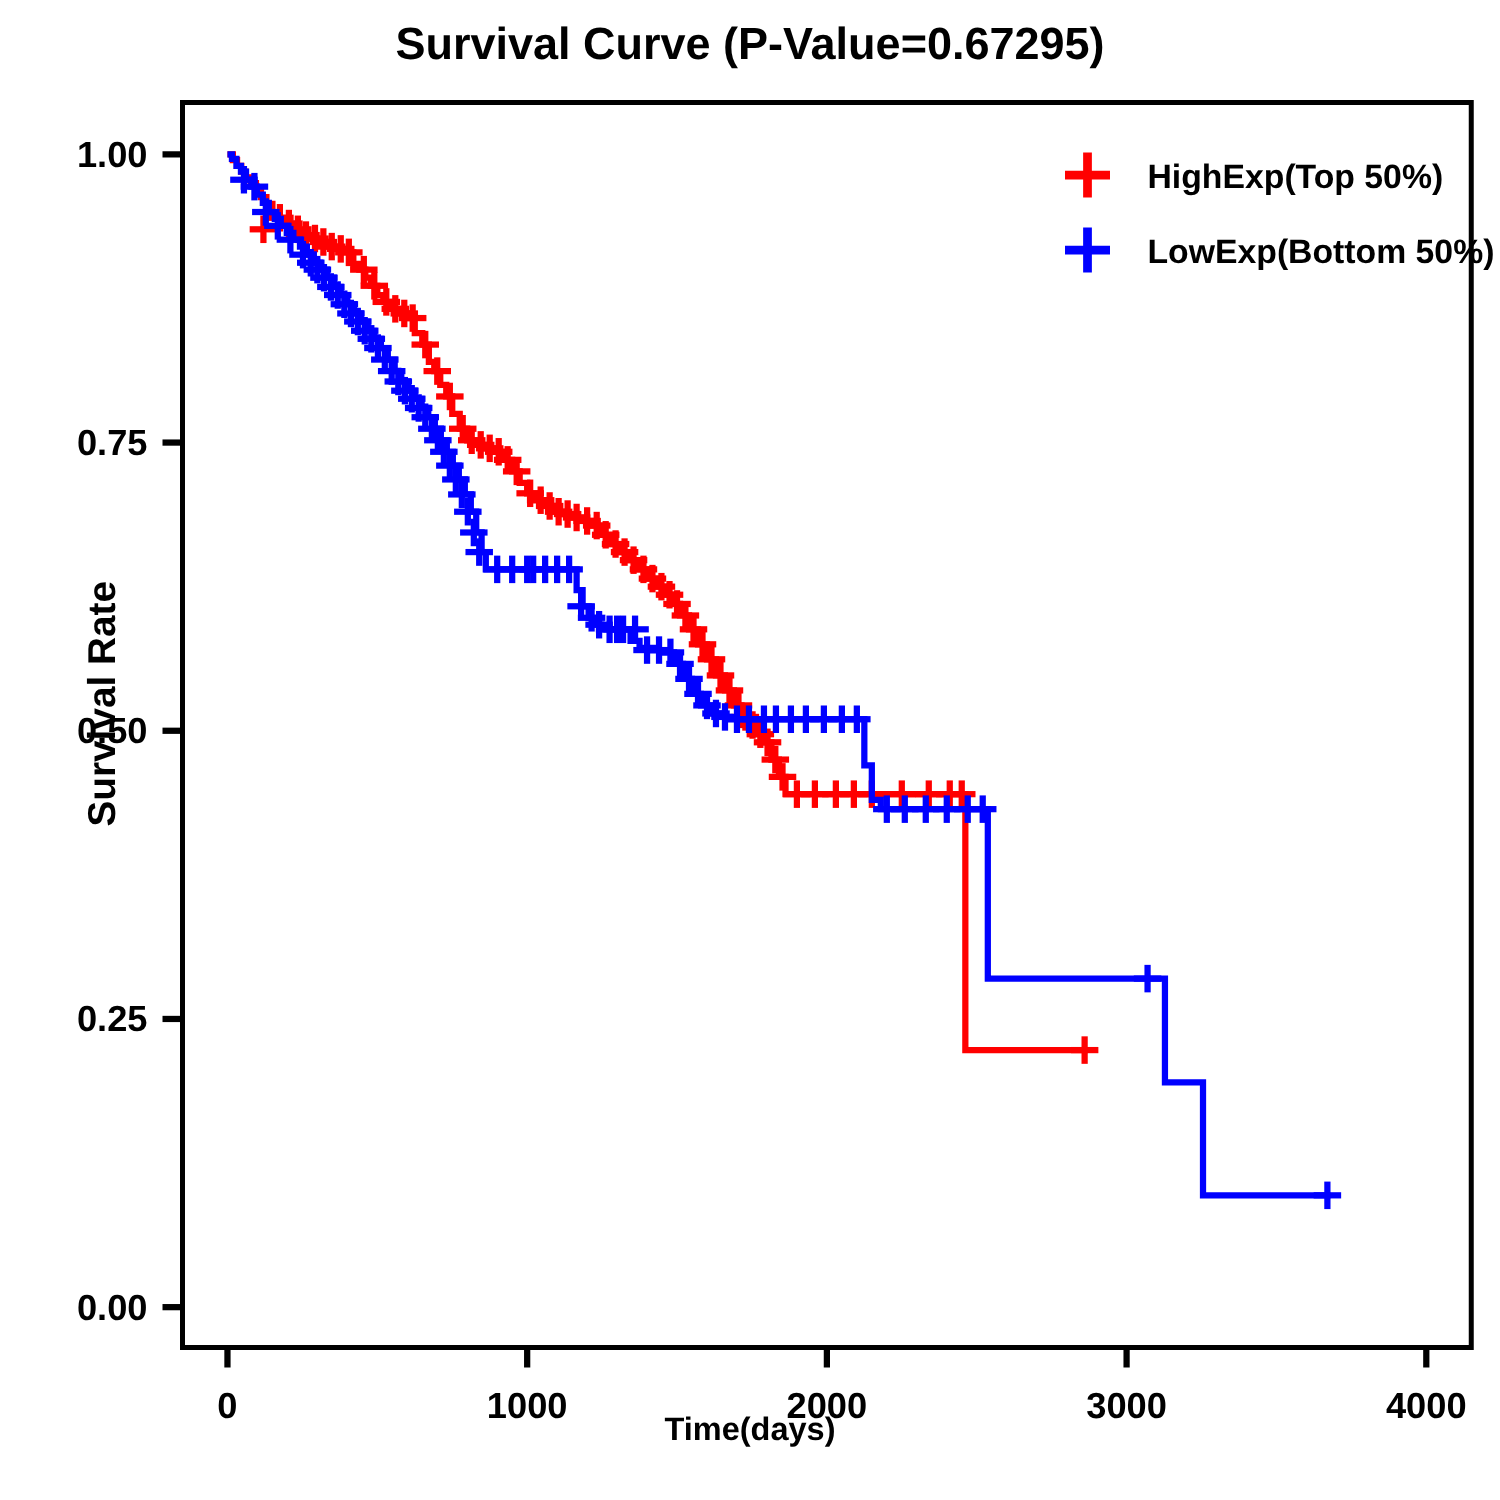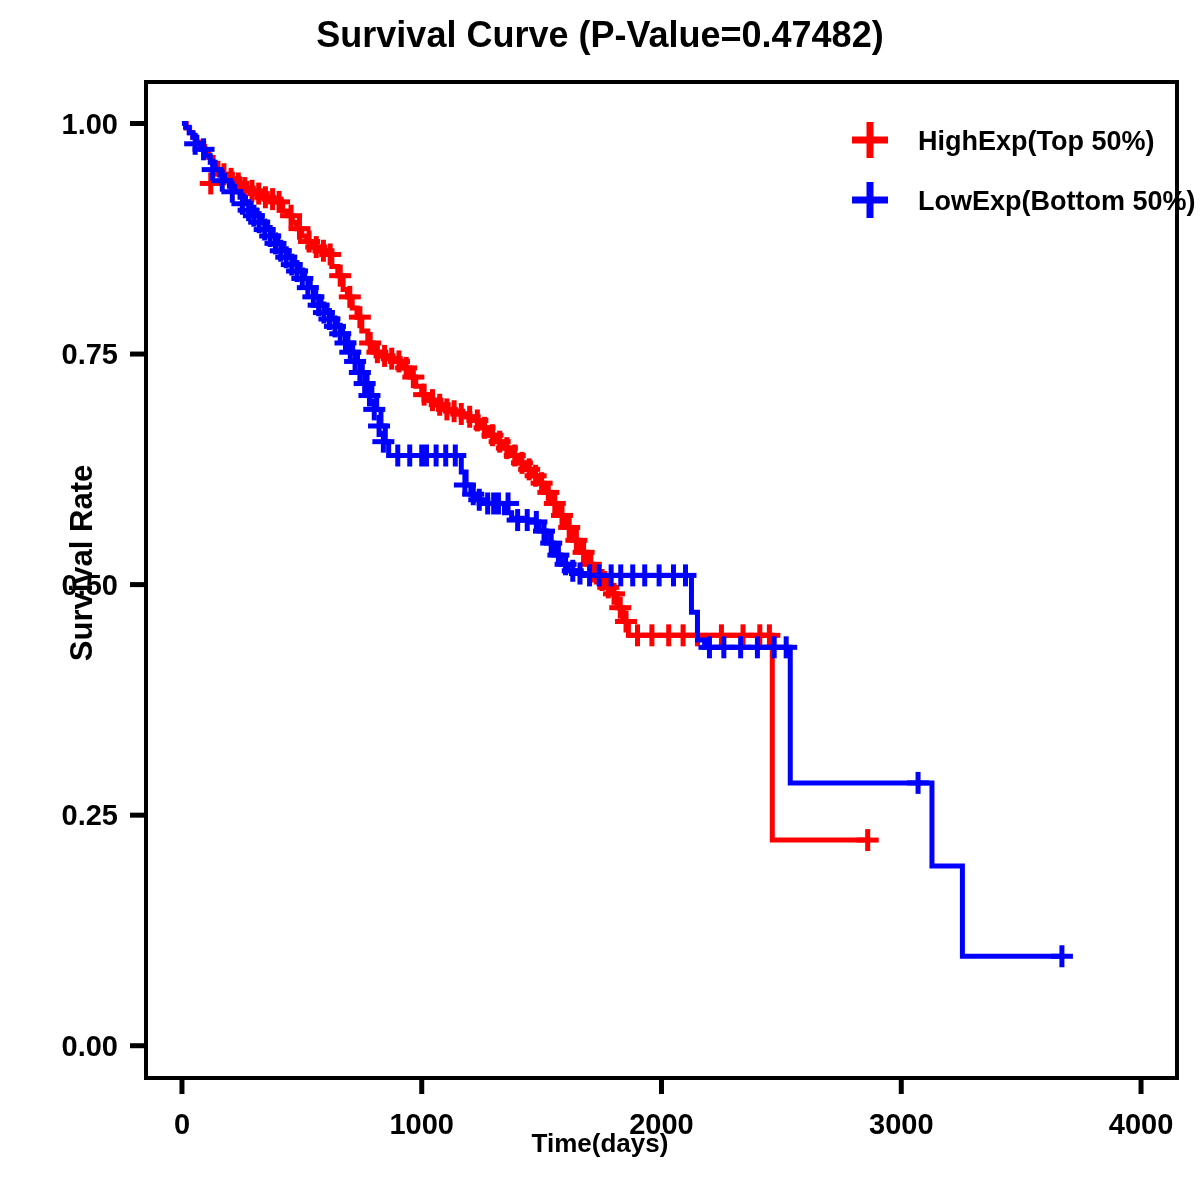--- a/index.html
+++ b/index.html
@@ -69,21 +69,21 @@
     font-size: 27px;
     font-weight: bold;
     fill: #000000;
   }
 </style>
 </head>
 <body>
 
 <div id="figure">
 
-  <div id="chart-title">Survival Curve (P-Value=0.47482)</div>
+  <div id="chart-title">Survival Curve (P-Value=0.67295)</div>
 
   <div id="ylabel">Survival Rate</div>
 
   <div id="xlabel">Time(days)</div>
 
   <svg id="plot-svg" width="1200" height="1200">
     <g id="axes-frame">
         <rect x="146" y="82" width="1031" height="996" fill="none" stroke="#000000" stroke-width="4"></rect>
       </g>
     <g id="x-ticks">

